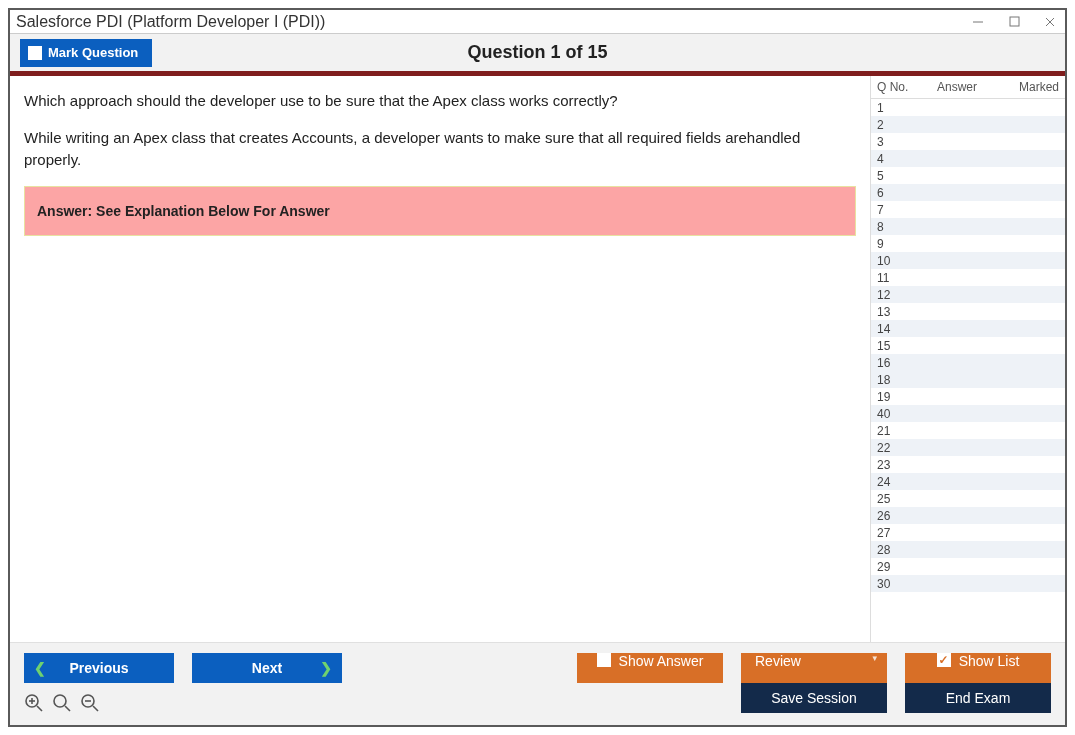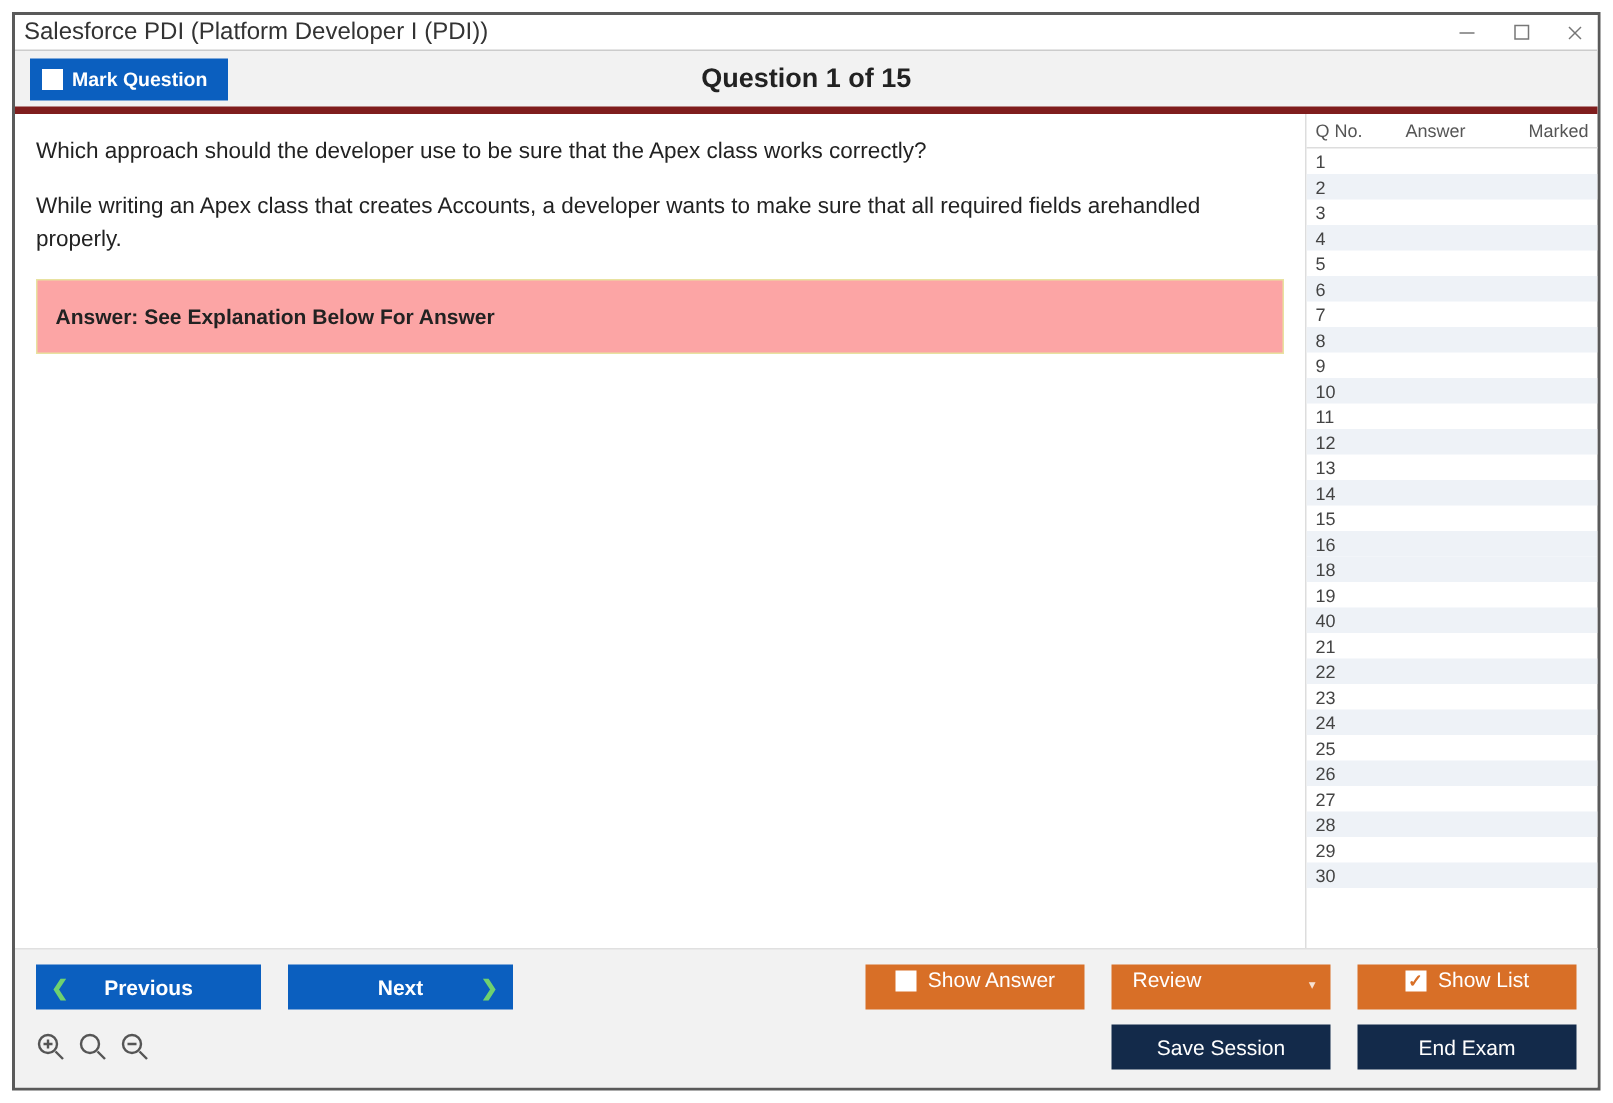--- a/index.html
+++ b/index.html
@@ -161,39 +161,39 @@
     }
     .nav-btn .arr-left { color: #6fd16f; font-weight: bold; position:absolute; left:10px;}
     .nav-btn .arr-right { color: #6fd16f; font-weight: bold; position:absolute; right:10px;}
     .orange-btn {
       height: 30px;
       min-width: 146px;
       background: #d86f27;
       color: #fff;
       border: none;
       font-size: 14px;
-      display: flex; align-items: flex-end; justify-content:center; gap:8px;
+      display: flex; align-items: flex-start; justify-content:center; gap:8px;
       cursor: pointer;
-      padding: 12px 14px;
+      padding: 0 14px;
     }
     .orange-btn.review { justify-content: space-between; padding-right:10px;}
     .orange-btn .chk { width:14px; height:14px; background:#fff; display:inline-block; }
     .orange-btn .chk.checked { display:inline-flex; align-items:center; justify-content:center; color:#d86f27; font-size:12px; font-weight:bold; }
     .orange-btn .dd { font-size:9px; opacity:.8;}
     .dark-btn {
       height: 30px; min-width:146px; background:#132a4a; color:#fff; border:none;
       font-size:14px; cursor:pointer;
     }
     .zoom-row {
       margin-top: 10px;
       display:flex; gap:8px; color:#555; font-size:18px; align-items:center;
     }
     .zoom-row span { cursor:pointer; display:inline-flex;}
     .zoom-row svg { stroke:#555; }
-    .lower-row { display:flex; gap:18px; margin-top:10px; justify-content:flex-end;}
+    .lower-row { display:flex; gap:18px; justify-content:flex-end;}
 
   </style>
 </head>
 <body>
 
 <div class="window">
 
   <div class="titlebar">
     <span>Salesforce PDI (Platform Developer I (PDI))</span>
     <div class="titlebar-spacer"></div>

